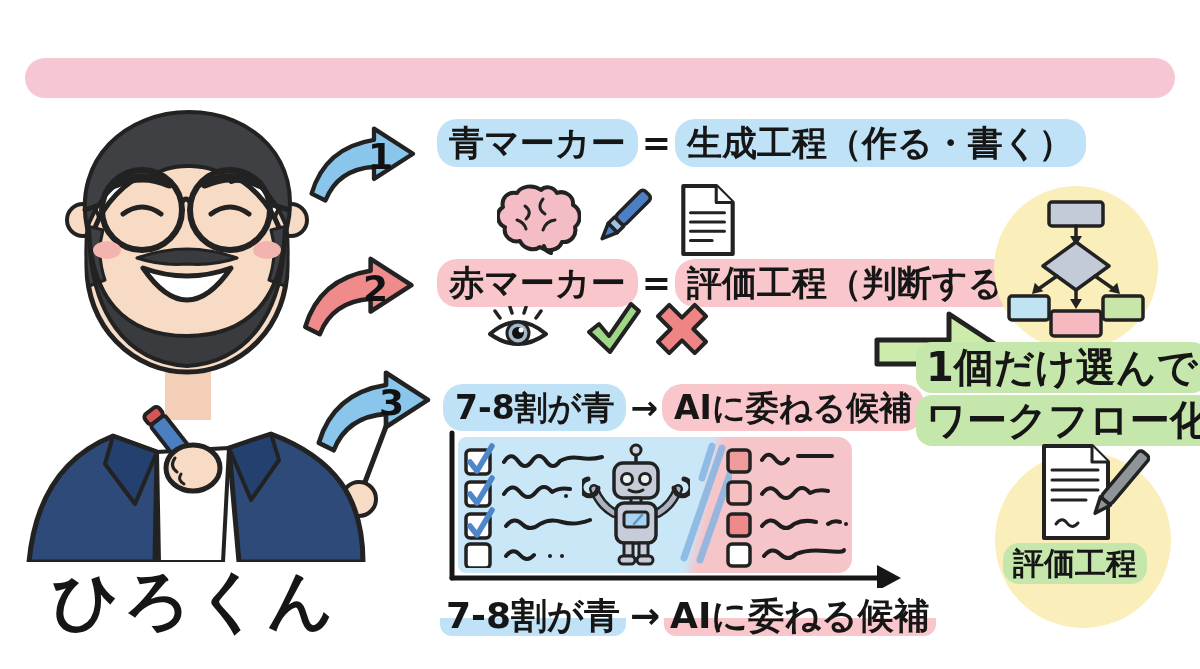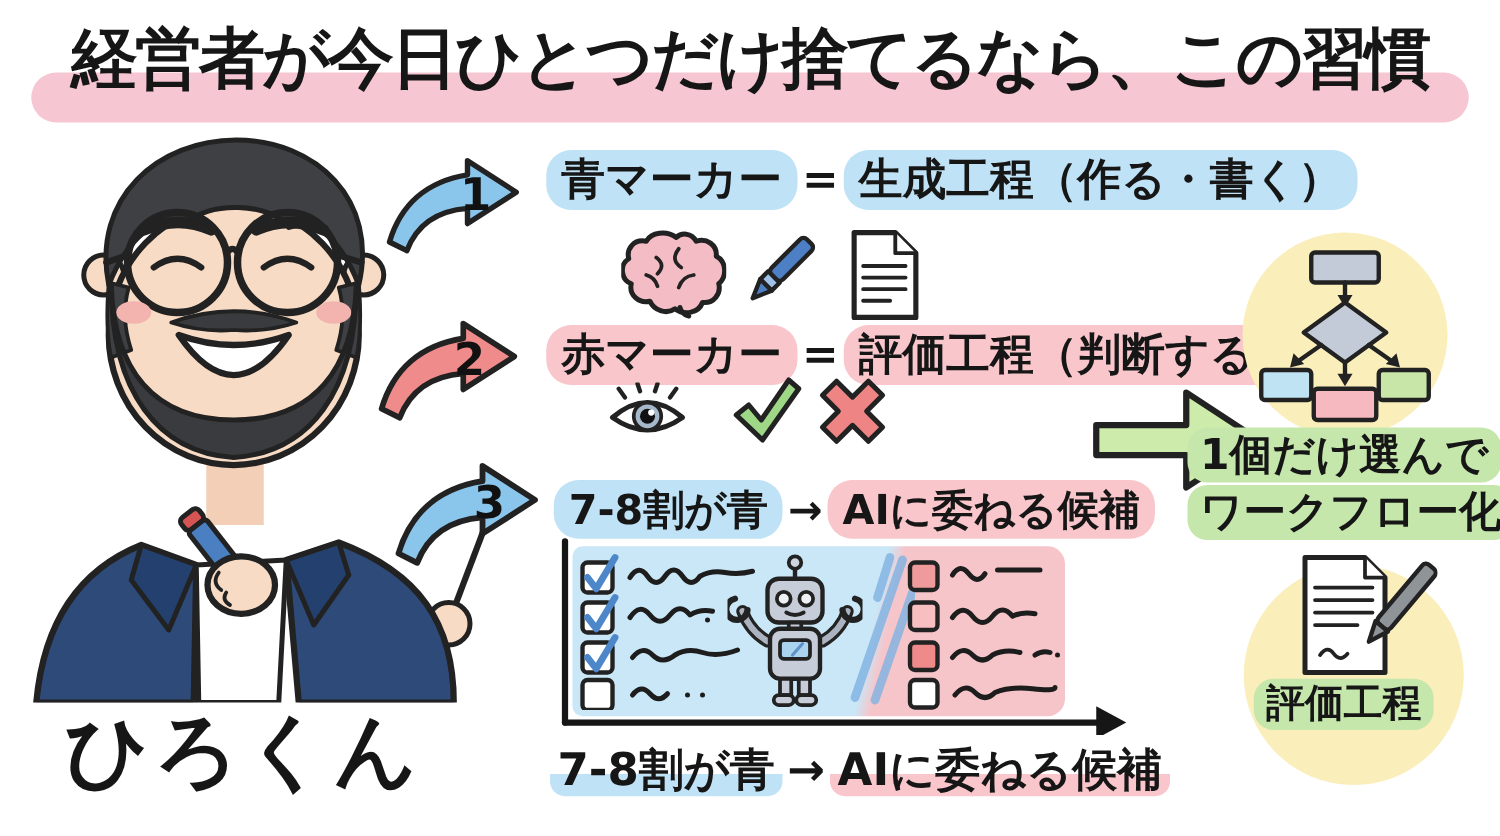--- a/index.html
+++ b/index.html
@@ -22,32 +22,31 @@
   
   .board{left:458px;top:437px;width:394px;height:136px;border-radius:8px 14px 14px 8px;
          background:linear-gradient(102deg,var(--board-blue) 0%,var(--board-blue) 60%,var(--board-pink) 63%,var(--board-pink) 100%);}
   .caption{left:440px;top:592px;width:470px;text-align:center;font-size:36px;font-weight:800;white-space:nowrap;}
   .ul-blue{background:linear-gradient(180deg,rgba(0,0,0,0) 56%,var(--blue-hl) 56%);border-radius:12px;padding:0 6px;}
   .ul-pink{background:linear-gradient(180deg,rgba(0,0,0,0) 56%,var(--pink-hl) 56%);border-radius:12px;padding:0 6px;}
   
   .ycircle{border-radius:50%;background:var(--yellow);}
   .rp-text{text-align:center;font-weight:800;white-space:nowrap;line-height:1.18;}
   .pill-green{background:var(--green-hl);border-radius:16px;padding:2px 10px;display:inline-block;margin:1px 0;}
-  .workflow-text{left:950px;top:341px;width:250px;font-size:34px;}
+  .workflow-text{left:916px;top:341px;width:250px;font-size:40px;}
   .policy-text{left:965px;top:542px;width:220px;font-size:31px;}
   .name{left:52px;top:556px;font-size:66px;font-weight:700;letter-spacing:4px;white-space:nowrap;}
   svg{display:block;}
 </style>
 </head>
 <body>
 
 <div id="canvas">
 
   <div class="abs title-band"></div>
-  <div class="abs title">経営者が今日ひとつだけ捨てるなら、この習慣</div>
 
   <svg class="abs" style="left:15px;top:100px" width="430" height="462" viewBox="0 0 430 462">
     <g stroke="#222" stroke-linecap="round" stroke-linejoin="round">
 
       <line x1="375" y1="316" x2="347" y2="390" stroke-width="5"></line>
       <circle cx="344" cy="399" r="17" fill="#f8dbc5" stroke-width="4"></circle>
 
       <path d="M14,462 C20,398 48,356 98,336 L142,352 L140,462 Z" fill="#2e4a78" stroke-width="5"></path>
       <path d="M348,462 C348,398 320,358 256,334 L214,348 L224,462 Z" fill="#2e4a78" stroke-width="5"></path>
       <path d="M142,352 L214,348 L208,462 L144,462 Z" fill="#ffffff" stroke-width="4"></path>

